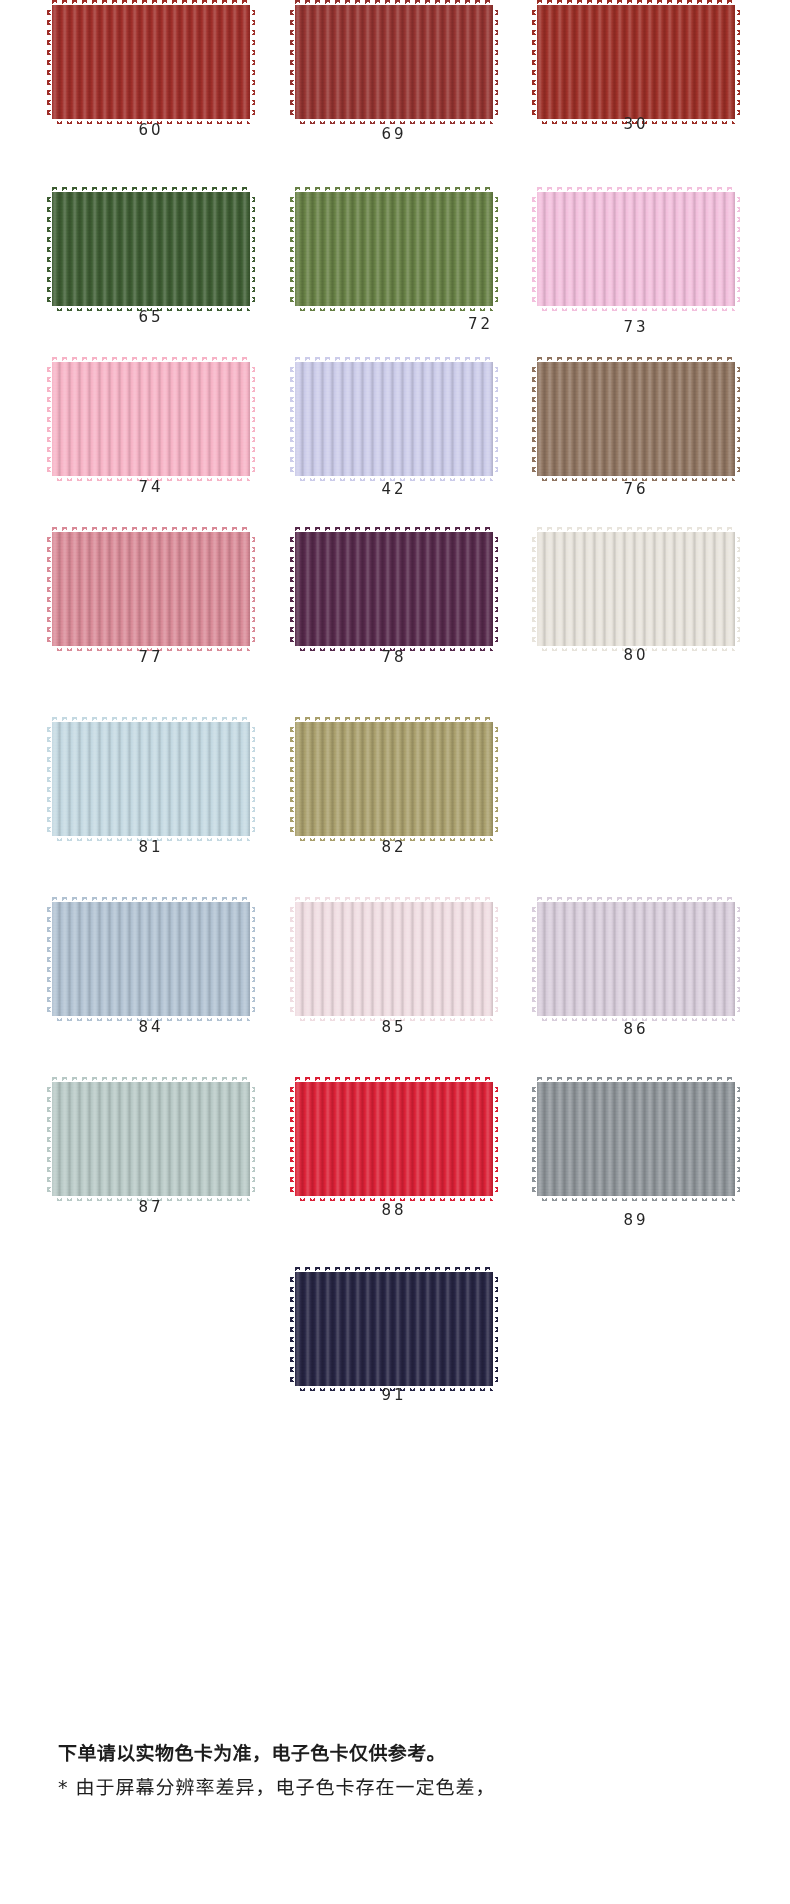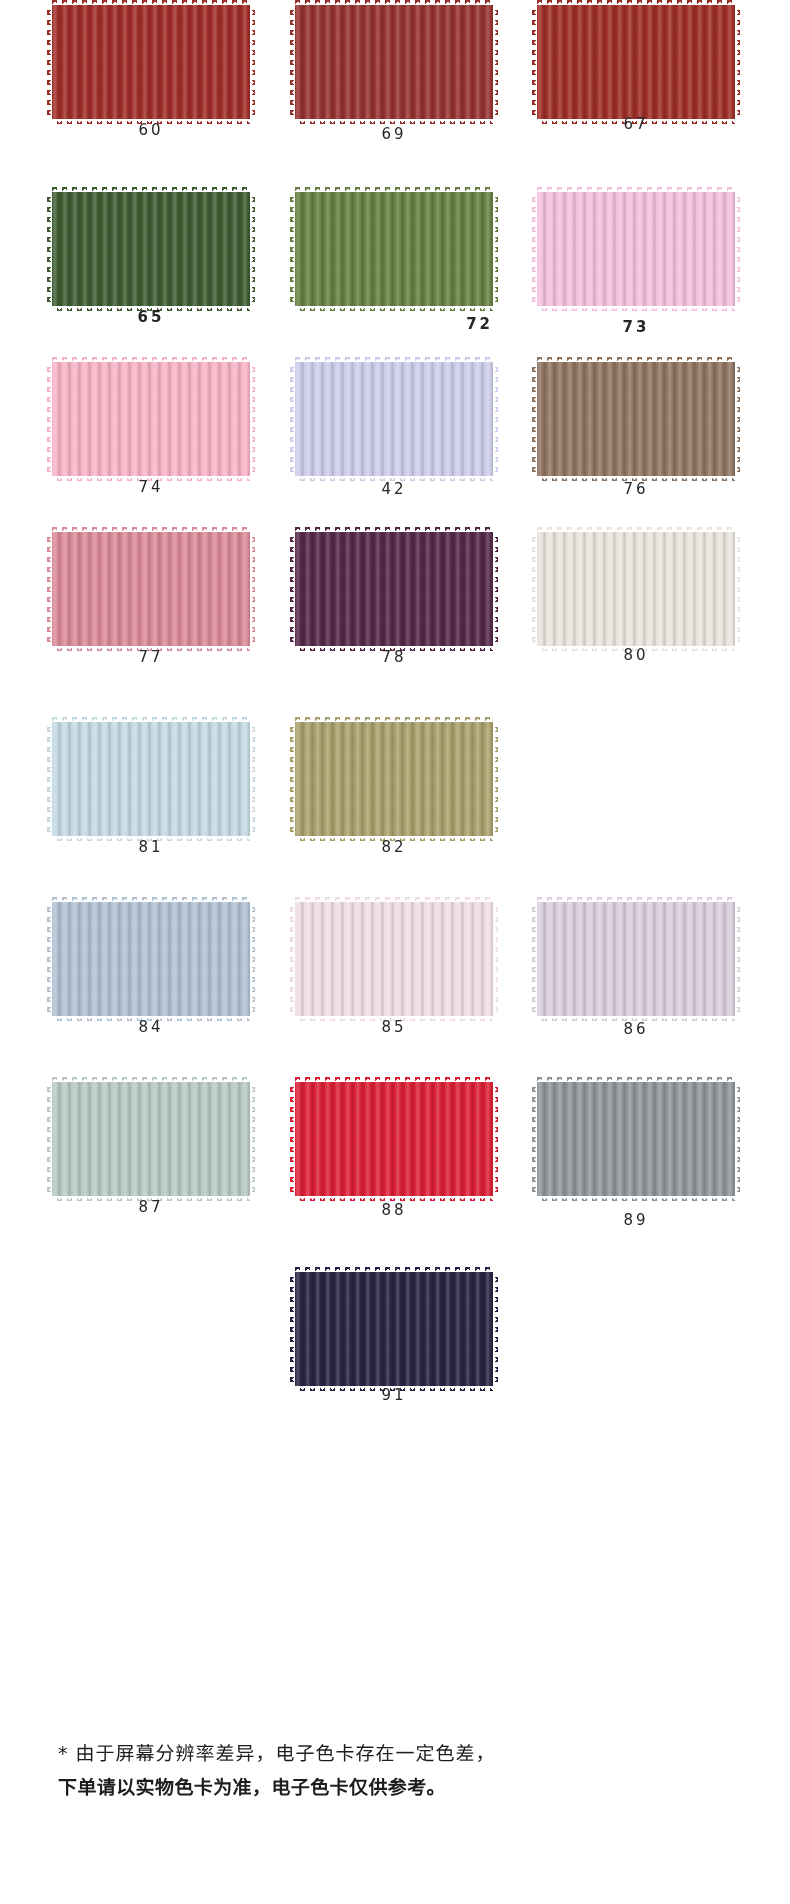--- a/index.html
+++ b/index.html
@@ -174,24 +174,24 @@
           <div class="chip-label" style="top: 124px;">69</div>
         </div>
         <div class="swatch-cell col-2">
           <div class="chip-wrap">
             <div class="pink-edge top" style="background: linear-gradient(135deg, rgb(156, 46, 38) 25%, transparent 25%) 0px 0px / 10px 6px repeat-x, linear-gradient(225deg, rgb(156, 46, 38) 25%, transparent 25%) 5px 0px / 10px 6px repeat-x;"></div>
             <div class="pink-edge bottom" style="background: linear-gradient(-45deg, rgb(156, 46, 38) 25%, transparent 25%) 0px 0px / 10px 6px repeat-x, linear-gradient(45deg, rgb(156, 46, 38) 25%, transparent 25%) 5px 0px / 10px 6px repeat-x;"></div>
             <div class="pink-edge left" style="background: linear-gradient(45deg, rgb(156, 46, 38) 25%, transparent 25%) 0px 0px / 6px 10px repeat-y, linear-gradient(135deg, rgb(156, 46, 38) 25%, transparent 25%) 0px 5px / 6px 10px repeat-y;"></div>
             <div class="pink-edge right" style="background: linear-gradient(-45deg, rgb(156, 46, 38) 25%, transparent 25%) 0px 0px / 6px 10px repeat-y, linear-gradient(-135deg, rgb(156, 46, 38) 25%, transparent 25%) 0px 5px / 6px 10px repeat-y;"></div>
             <div class="chip" title="48" style="background-color: rgb(156, 46, 38);"></div>
           </div>
-          <div class="chip-label" style="top: 114px;">67</div>
-        </div>
-      </div>
-      <div class="swatch-row" style="top: 188px; font-weight: bold;">
+          <div class="chip-label" style="top: 114px;">30</div>
+        </div>
+      </div>
+      <div class="swatch-row" style="top: 188px;">
         <div class="swatch-cell col-0">
           <div class="chip-wrap">
             <div class="pink-edge top" style="background: linear-gradient(135deg, rgb(61, 92, 50) 25%, transparent 25%) 0px 0px / 10px 6px repeat-x, linear-gradient(225deg, rgb(61, 92, 50) 25%, transparent 25%) 5px 0px / 10px 6px repeat-x;"></div>
             <div class="pink-edge bottom" style="background: linear-gradient(-45deg, rgb(61, 92, 50) 25%, transparent 25%) 0px 0px / 10px 6px repeat-x, linear-gradient(45deg, rgb(61, 92, 50) 25%, transparent 25%) 5px 0px / 10px 6px repeat-x;"></div>
             <div class="pink-edge left" style="background: linear-gradient(45deg, rgb(61, 92, 50) 25%, transparent 25%) 0px 0px / 6px 10px repeat-y, linear-gradient(135deg, rgb(61, 92, 50) 25%, transparent 25%) 0px 5px / 6px 10px repeat-y;"></div>
             <div class="pink-edge right" style="background: linear-gradient(-45deg, rgb(61, 92, 50) 25%, transparent 25%) 0px 0px / 6px 10px repeat-y, linear-gradient(-135deg, rgb(61, 92, 50) 25%, transparent 25%) 0px 5px / 6px 10px repeat-y;"></div>
             <div class="chip" title="65" style="background-color: rgb(61, 92, 50);"></div>
           </div>
           <div class="chip-label" style="top: 120px;">65</div>
         </div>
@@ -374,16 +374,16 @@
             <div class="pink-edge left" style="background: linear-gradient(45deg, rgb(37, 35, 66) 25%, transparent 25%) 0px 0px / 6px 10px repeat-y, linear-gradient(135deg, rgb(37, 35, 66) 25%, transparent 25%) 0px 5px / 6px 10px repeat-y;"></div>
             <div class="pink-edge right" style="background: linear-gradient(-45deg, rgb(37, 35, 66) 25%, transparent 25%) 0px 0px / 6px 10px repeat-y, linear-gradient(-135deg, rgb(37, 35, 66) 25%, transparent 25%) 0px 5px / 6px 10px repeat-y;"></div>
             <div class="chip" title="91" style="background-color: rgb(37, 35, 66);"></div>
           </div>
           <div class="chip-label" style="top: 118px;">91</div>
         </div>
       </div>
     </div>
 
   <div id="footer-note">
+    <div class="note-line bold">下单请以实物色卡为准，电子色卡仅供参考。</div>
     <div class="note-line note-star">* 由于屏幕分辨率差异，电子色卡存在一定色差，</div>
-    <div class="note-line bold">下单请以实物色卡为准，电子色卡仅供参考。</div>
   </div>
 </div>
 
 </body></html>

